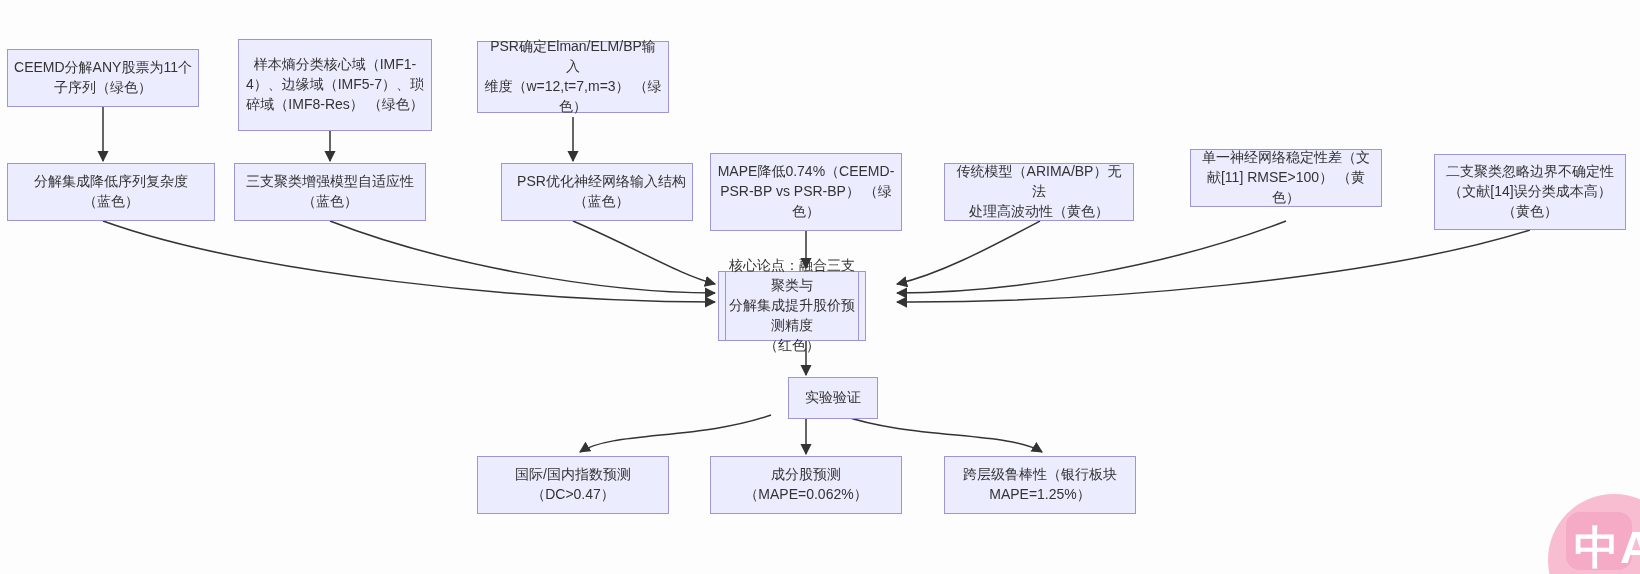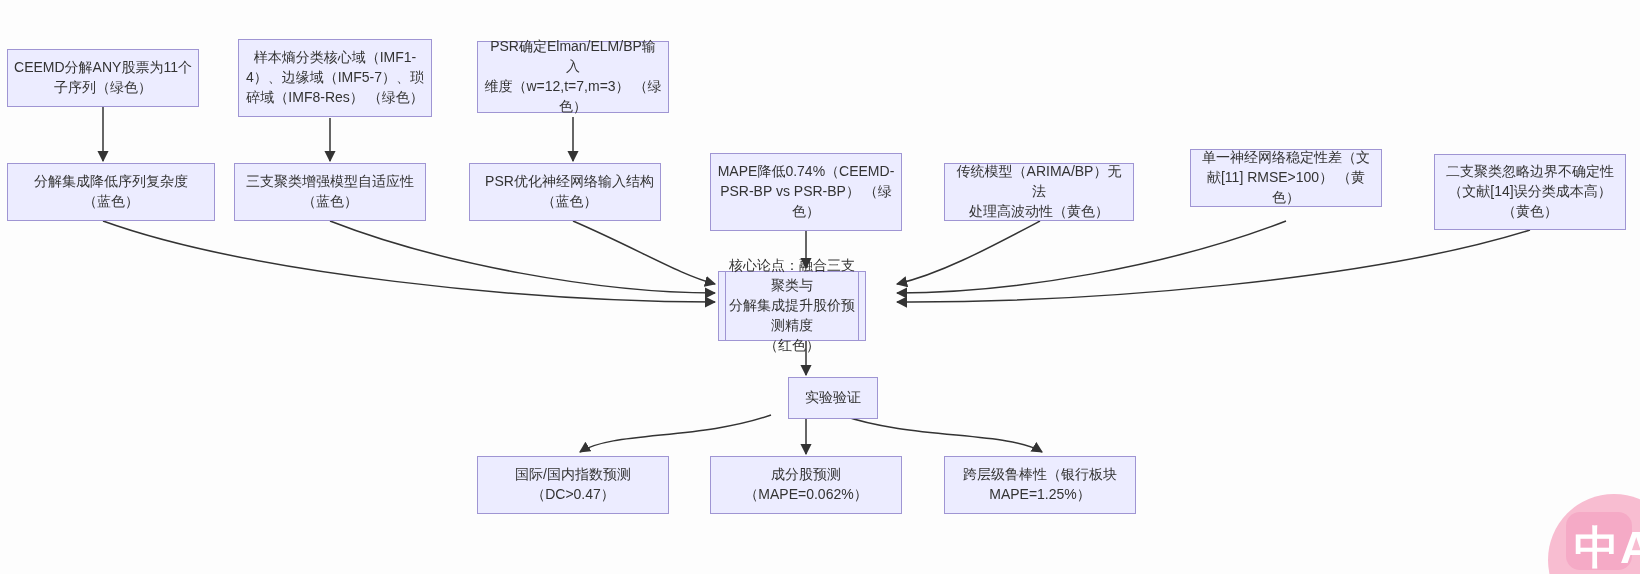--- a/index.html
+++ b/index.html
@@ -93,32 +93,32 @@
     <path class="edge" d="M1286,221 C1170,266 1015,293 897,293" marker-end="url(#arrow)"></path>
     <path class="edge" d="M1530,230 C1370,280 1090,303 897,302" marker-end="url(#arrow)"></path>
     <path class="edge" d="M806,341 L806,375" marker-end="url(#arrow)"></path>
     <path class="edge" d="M771,415 C700,440 612,431 580,452" marker-end="url(#arrow)"></path>
     <path class="edge" d="M806,419 L806,454" marker-end="url(#arrow)"></path>
     <path class="edge" d="M841,415 C912,440 1008,431 1042,452" marker-end="url(#arrow)"></path>
   </svg>
 
   <div class="node" style="left:7px; top:49px; width:192px; height:58px;">CEEMD分解ANY股票为11个
 子序列（绿色）</div>
-  <div class="node" style="left:238px; top:39px; width:194px; height:78px;">样本熵分类核心域（IMF1-
+  <div class="node" style="left:238px; top:39px; width:194px; height:92px;">样本熵分类核心域（IMF1-
 4）、边缘域（IMF5-7）、琐
 碎域（IMF8-Res） （绿色）</div>
   <div class="node" style="left:477px; top:41px; width:192px; height:72px;">PSR确定Elman/ELM/BP输入
 维度（w=12,t=7,m=3） （绿
 色）</div>
 
   <div class="node" style="left:7px; top:163px; width:208px; height:58px;">分解集成降低序列复杂度
 （蓝色）</div>
   <div class="node" style="left:234px; top:163px; width:192px; height:58px;">三支聚类增强模型自适应性
 （蓝色）</div>
-  <div class="node" style="left:469px; top:163px; width:192px; height:58px;padding-left:15px;">PSR优化神经网络输入结构
+  <div class="node" style="left:501px; top:163px; width:192px; height:58px;padding-left:15px;">PSR优化神经网络输入结构
 （蓝色）</div>
   <div class="node" style="left:710px; top:153px; width:192px; height:78px;">MAPE降低0.74%（CEEMD-
 PSR-BP vs PSR-BP） （绿
 色）</div>
   <div class="node" style="left:944px; top:163px; width:190px; height:58px;">传统模型（ARIMA/BP）无法
 处理高波动性（黄色）</div>
   <div class="node" style="left:1190px; top:149px; width:192px; height:58px;">单一神经网络稳定性差（文
 献[11] RMSE&gt;100） （黄色）</div>
   <div class="node" style="left:1434px; top:154px; width:192px; height:76px;">二支聚类忽略边界不确定性
 （文献[14]误分类成本高）

